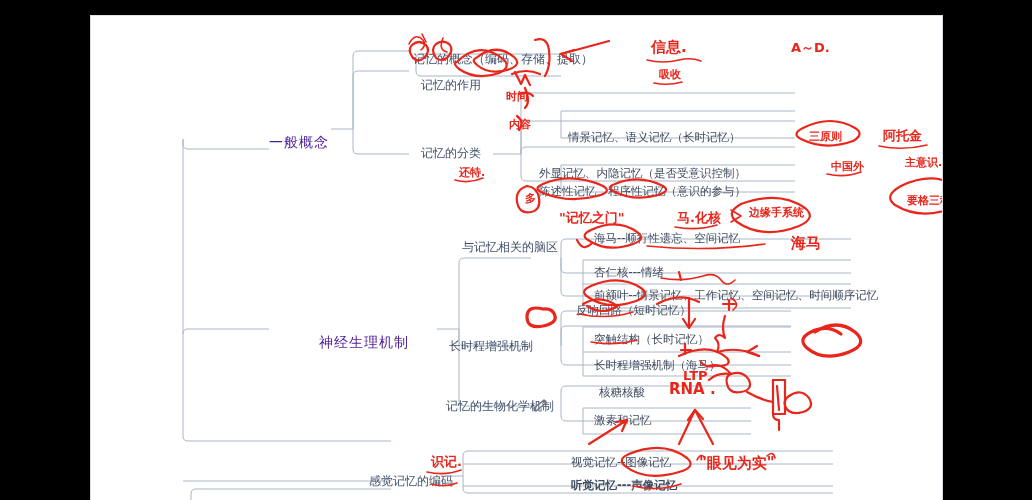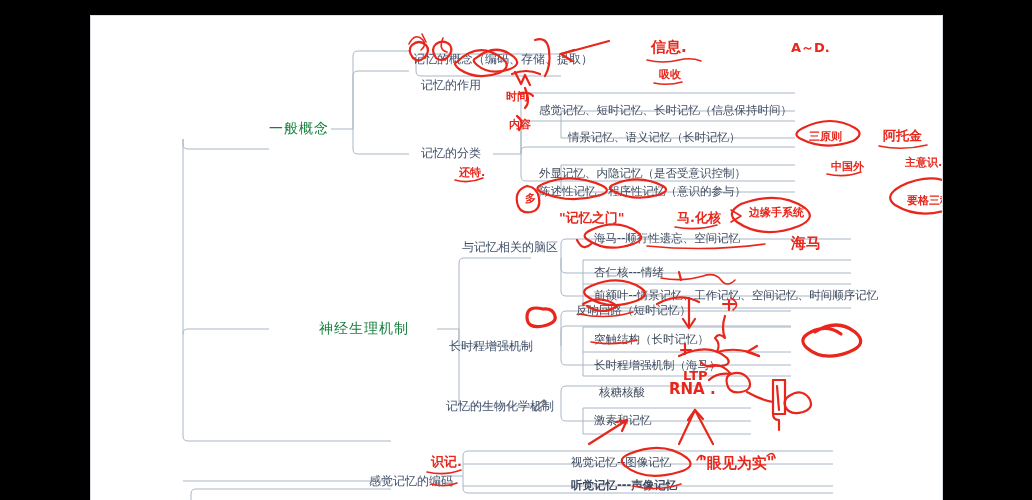--- a/index.html
+++ b/index.html
@@ -12,21 +12,21 @@
         overflow:hidden;}
 
   
   .layer{position:absolute;left:0;top:0;width:851px;height:485px;}
   #connectors{z-index:1;}
   #ink{z-index:3;pointer-events:none;}
   #labels{position:absolute;left:0;top:0;width:851px;height:485px;z-index:2;}
 
   .node{position:absolute;white-space:nowrap;color:#3d4a5c;
         font-family:"DejaVu Sans","Liberation Sans",sans-serif;font-size:11.5px;line-height:1;}
-  .node.main{font-size:14px;color:#15803d;letter-spacing:1px;}
+  .node.main{font-size:14px;color:#4c1d95;letter-spacing:1px;margin-top:14px;}
   .node.sub{font-size:12px;color:#41506a;}
   .node.leaf{font-size:11.5px;color:#3f4b5e;}
 
   .ink-text{font-family:"DejaVu Sans","Liberation Sans",sans-serif;fill:#e8261b;
             font-size:13px;font-weight:700;}
   .ink-text.sm{font-size:11px;}
   .ink-text.lg{font-size:15px;}
   .ink-stroke{fill:none;stroke:#e8261b;stroke-linecap:round;stroke-linejoin:round;}
   .ink-thin{stroke-width:1.6;}
   .ink-med{stroke-width:2.2;}
@@ -107,21 +107,20 @@
 
     <div id="labels">
 
       <div class="node main" style="left:178px;top:105px;">一般概念</div>
       <div class="node main" style="left:228px;top:305px;">神经生理机制</div>
 
       <div class="node sub" style="left:322px;top:37px;">记忆的概念（编码、存储、提取）</div>
       <div class="node sub" style="left:330px;top:63px;">记忆的作用</div>
       <div class="node sub" style="left:330px;top:131px;">记忆的分类</div>
 
-      <div class="node leaf" style="left:448px;top:89px;">感觉记忆、短时记忆、长时记忆（信息保持时间）</div>
       <div class="node leaf" style="left:448px;top:116px;margin-left:29px;">情景记忆、语义记忆（长时记忆）</div>
       <div class="node leaf" style="left:448px;top:152px;">外显记忆、内隐记忆（是否受意识控制）</div>
       <div class="node leaf" style="left:448px;top:170px;">陈述性记忆、程序性记忆（意识的参与）</div>
 
       <div class="node sub" style="left:365px;top:225px;margin-left:6px;">与记忆相关的脑区</div>
       <div class="node sub" style="left:358px;top:324px;">长时程增强机制</div>
       <div class="node sub" style="left:355px;top:384px;">记忆的生物化学机制</div>
 
       <div class="node leaf" style="left:503px;top:217px;">海马--顺行性遗忘、空间记忆</div>
       <div class="node leaf" style="left:503px;top:251px;">杏仁核---情绪</div>

